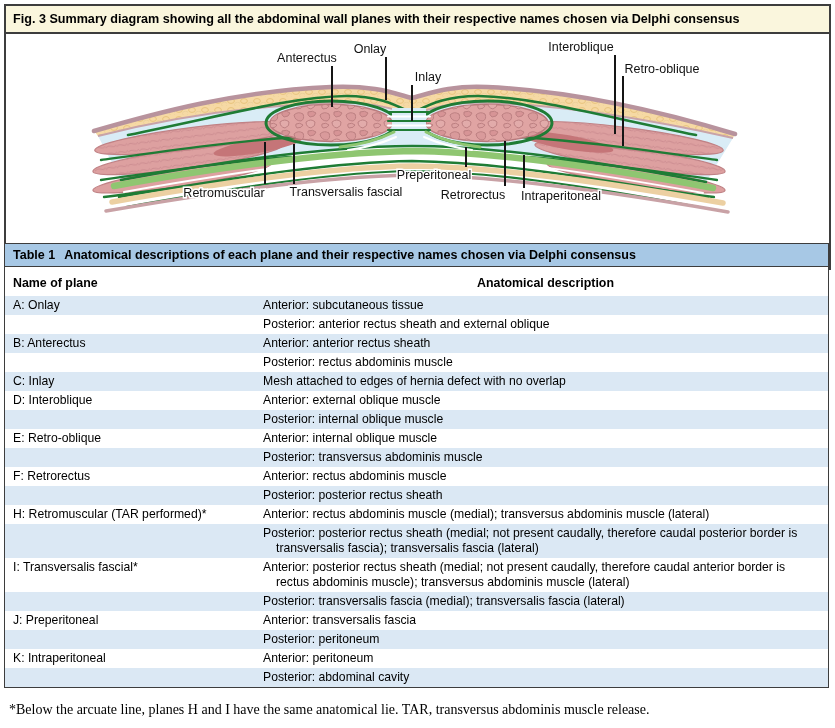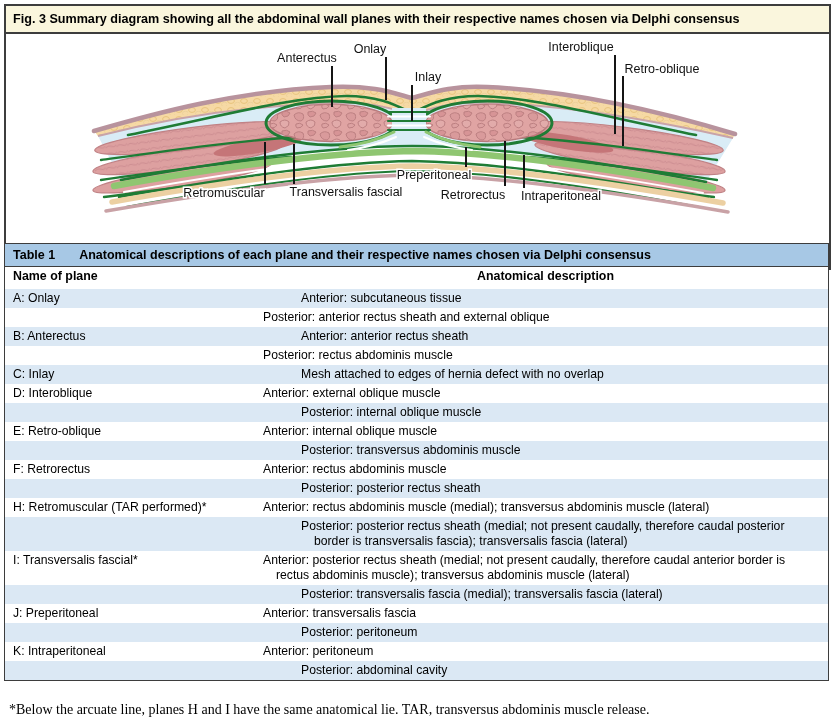--- a/index.html
+++ b/index.html
@@ -12,26 +12,26 @@
   .fig-canvas{height:234px;background:#fff;overflow:hidden;}
   .fig-canvas svg{display:block;}
   .diag-label{font-size:12.5px;fill:#111;text-anchor:middle;
               paint-order:stroke;stroke:#ffffff;stroke-width:3px;font-family:"Liberation Sans",sans-serif;}
   .pointer{stroke:#151515;stroke-width:2;}
 
   
   .table-panel{position:absolute;left:4px;top:243px;width:823px;border:1.5px solid #3d3d3d;background:#fff;}
   .table-titlebar{background:var(--table-header-bg,#a7c8e5);border-bottom:1.5px solid #3d3d3d;
                   padding:4px 0 4px 8px;font-weight:bold;font-size:12.5px;}
-  .table-titlebar .t-rest{margin-left:24px;}
-  .col-head{display:grid;grid-template-columns:258px 1fr;padding:2px 0 6px 0;font-weight:bold;font-size:12.4px;}
+  .table-titlebar .t-rest{margin-left:9px;}
+  .col-head{display:grid;grid-template-columns:258px 1fr;padding:9px 0 6px 0;font-weight:bold;font-size:12.4px;}
   .col-head .c1{padding-left:8px;}
   .col-head .c2{text-align:center;}
   .trow{display:grid;grid-template-columns:258px 1fr;font-size:12.2px;line-height:15px;padding:2px 0;}
-  .trow.shade{background:var(--row-alt-bg,#dbe8f4);gap:38px;}
+  .trow.shade{background:var(--row-alt-bg,#dbe8f4);}
   .trow .plane{padding-left:8px;}
   .trow .desc{padding-left:13px;text-indent:-13px;padding-right:23px;}
 
   
   .footnote{position:absolute;left:9px;top:702px;width:812px;
             font-family:"Liberation Serif",serif;font-size:14px;}
 </style>
 </head>
 <body>
 

